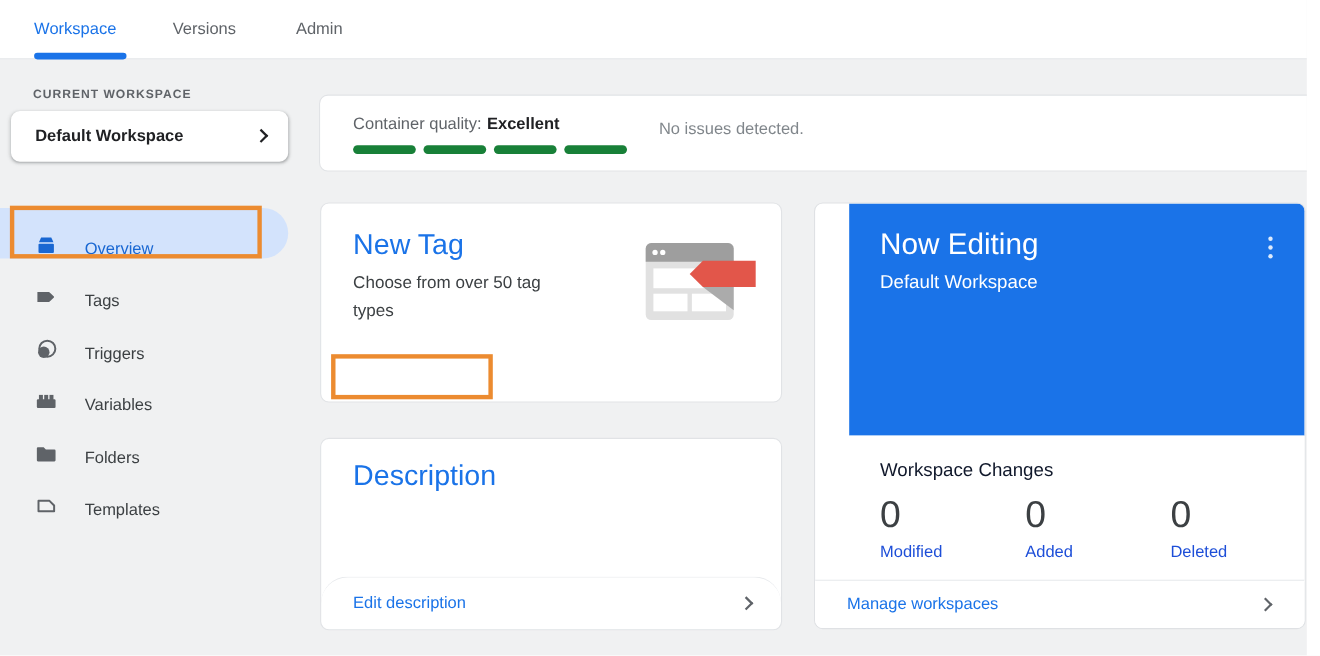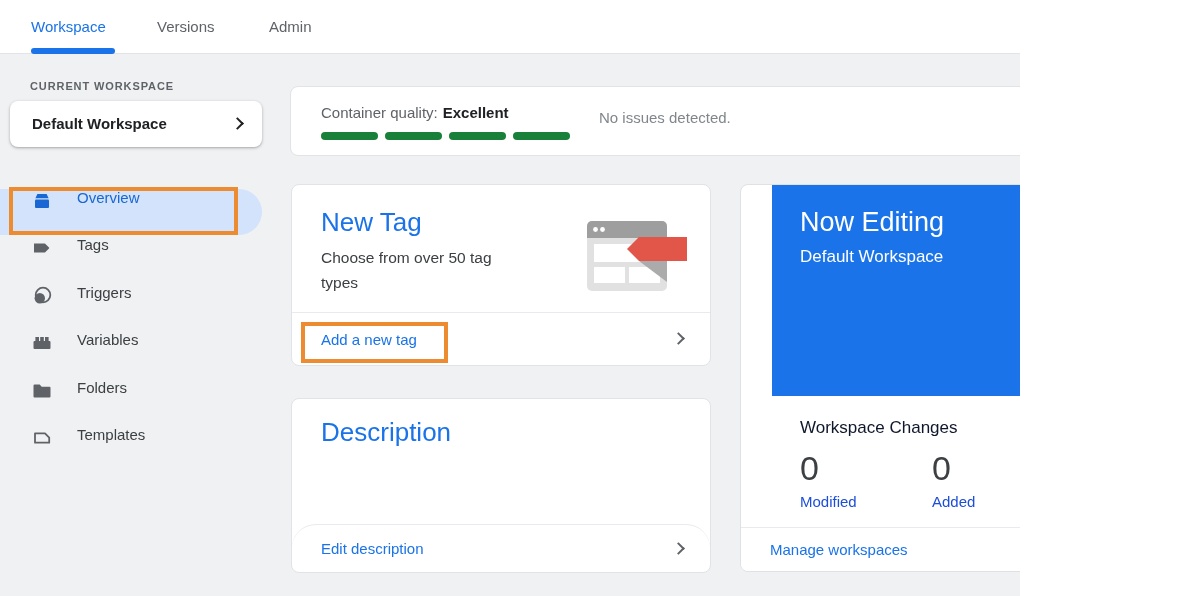--- a/index.html
+++ b/index.html
@@ -1,38 +1,38 @@
 <!DOCTYPE html>
 <html><head>
 <meta charset="utf-8">
 <style>
   * { margin:0; padding:0; box-sizing:border-box; }
   html,body { background:#fff; }
   body { font-family:"Liberation Sans","DejaVu Sans",sans-serif; color:#3c4043; }
-  .screen { position:relative; width:1020px; height:596px; background:#f0f1f2; overflow:hidden; }
+  .screen { position:relative; width:1188px; height:596px; background:#f0f1f2; overflow:hidden; }
 
   
   .header { position:absolute; left:0; top:0; width:1200px; height:54px; background:#fff; border-bottom:1px solid #e2e4e7; }
   .tab { position:absolute; top:0; height:53px; line-height:53px; font-size:15px; font-weight:500; color:#5f6368; cursor:pointer; }
   .tab.active { color:#1a73e8; }
   .tab-workspace { left:31px; }
   .tab-versions  { left:157px; }
   .tab-admin     { left:269px; }
   .tab-underline { position:absolute; left:31px; top:48px; width:84px; height:6px; background:#1a73e8; border-radius:3px; }
 
   
   .cw-label { position:absolute; left:30px; top:80px; font-size:11px; font-weight:700; letter-spacing:.9px; color:#5f6368; }
   .ws-card { position:absolute; left:10px; top:101px; width:252px; height:46px; background:#fff; border-radius:8px;
              box-shadow:0 1px 2px rgba(60,64,67,.28), 0 1px 3px 1px rgba(60,64,67,.12); cursor:pointer; }
   .ws-card .ws-name { position:absolute; left:22px; top:0; line-height:46px; font-size:15px; font-weight:700; color:#202124; }
   .chev { display:inline-block; width:9px; height:9px; border-style:solid; border-color:currentColor; border-width:2px 2px 0 0; transform:rotate(45deg); }
   .ws-card .chev { position:absolute; right:20px; top:18px; color:#202124; }
 
   .active-pill { position:absolute; left:0; top:189px; width:262px; height:46px; background:#d3e3fc; border-radius:0 23px 23px 0; }
-  .nav-item { position:absolute; left:0; width:262px; height:46px; display:flex; align-items:flex-start; cursor:pointer; }
+  .nav-item { position:absolute; left:0; width:262px; height:46px; display:flex; align-items:flex-end; cursor:pointer; }
   .nav-item .nicon { margin-left:30px; width:24px; height:24px; flex:0 0 24px; }
   .nav-item .nlabel { margin-left:23px; font-size:15px; font-weight:500; color:#3c4043; }
   .nav-item.active .nlabel { color:#1967d2; }
   .ni-0{top:189px;} .ni-1{top:236px;} .ni-2{top:284px;} .ni-3{top:331px;} .ni-4{top:379px;} .ni-5{top:426px;}
 
   
   .anno { position:absolute; border:4px solid #EC8B30; z-index:40; pointer-events:none; }
   .anno-overview { left:9px;  top:187px; width:229px; height:48px; }
   .anno-addtag  { left:301px; top:322px; width:147px; height:41px; }
 
@@ -171,24 +171,20 @@
         <path d="M9 10h70a5 5 0 0 1 5 5v12H4V15a5 5 0 0 1 5-5z" fill="#9E9E9E"></path>
         <circle cx="12.5" cy="18.5" r="2.4" fill="#fff"></circle>
         <circle cx="19.5" cy="18.5" r="2.4" fill="#fff"></circle>
         <rect x="11" y="33" width="66" height="18" fill="#fff"></rect>
         <rect x="11" y="56" width="31" height="16" fill="#fff"></rect>
         <rect x="46" y="56" width="31" height="16" fill="#fff"></rect>
         <path d="M56 50 84 71V50Z" fill="#ABABAB"></path>
         <path d="M56 26 44 38l12 12h48V26Z" fill="#E2564A"></path>
       </svg>
     </div>
-    <div class="card-footer">
-      <span class="footer-link">Add a new tag</span>
-      <span class="chev footer-chev"></span>
-    </div>
   </div>
 
   <div class="card desc-card">
     <div class="card-title">Description</div>
     <div class="card-footer">
       <span class="footer-link">Edit description</span>
       <span class="chev footer-chev"></span>
     </div>
   </div>
 

